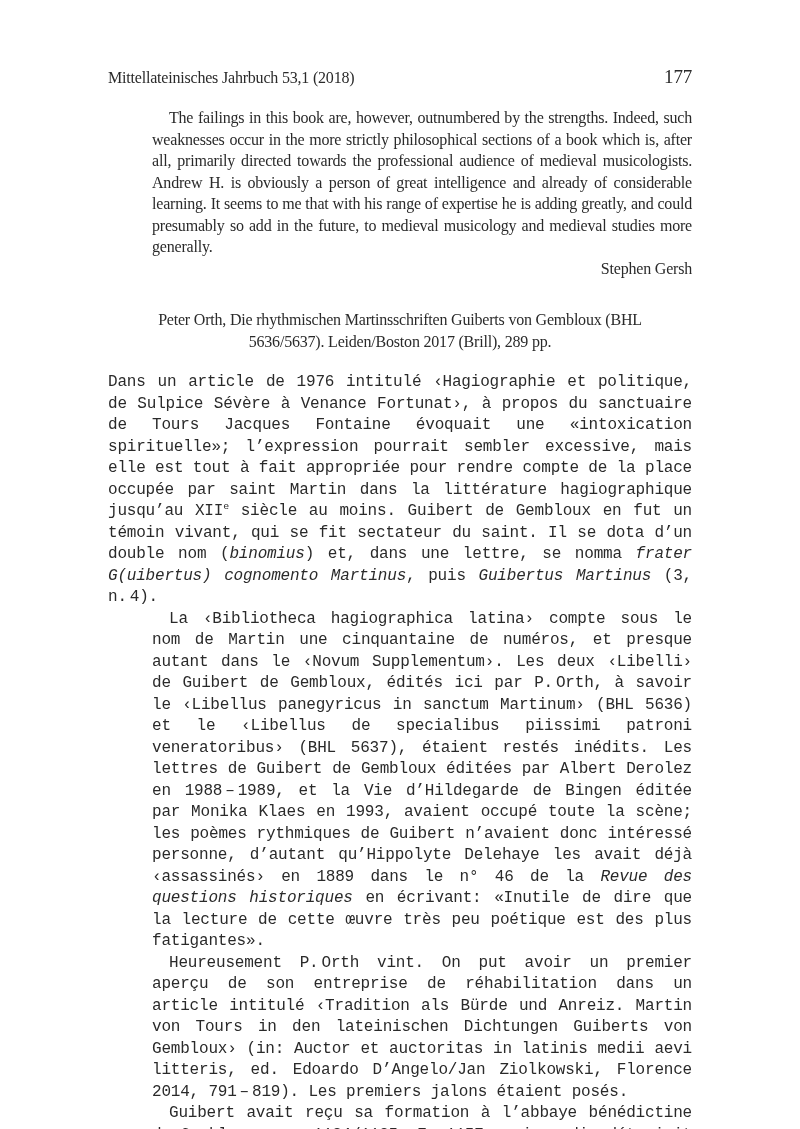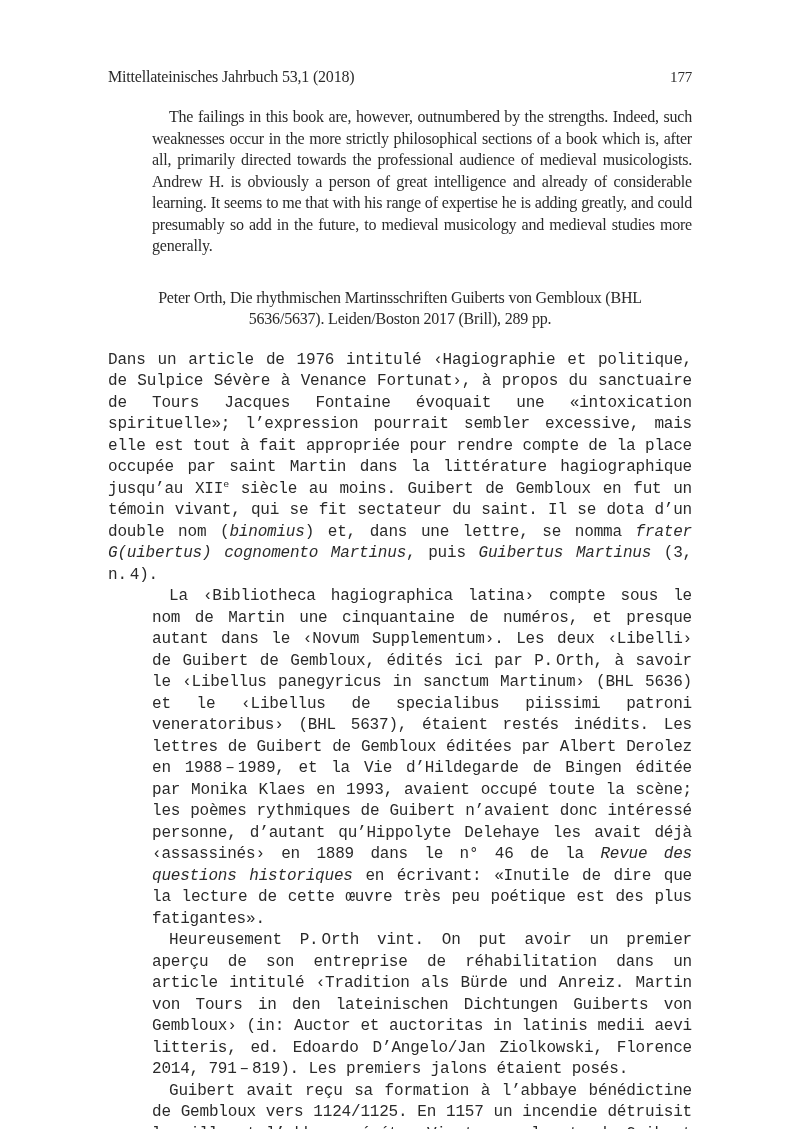--- a/index.html
+++ b/index.html
@@ -24,21 +24,21 @@
   }
   .running-header {
     display: flex;
     justify-content: space-between;
     align-items: baseline;
     font-size: 16px;
     line-height: 22px;
     letter-spacing: -0.2px;
   }
   .running-header .pagenum {
-    font-size: 15px;
+    font-size: 19px;
   }
   .body-text {
     font-size: 16px;
     line-height: 21.5px;
     letter-spacing: -0.2px;
   }
   .prev-review {
     margin-top: 18px;
   }
   p.para {
@@ -76,20 +76,21 @@
 
     <div class="running-header">
       <span class="journal">Mittellateinisches Jahrbuch 53,1 (2018)</span>
       <span class="pagenum">177</span>
     </div>
 
     <section class="body-text prev-review">
       <div>
           <p class="para indent">The failings in this book are, however, outnumbered by the strengths. Indeed, such weaknesses occur in the more strictly philosophical sections of a book which is, after all, primarily directed towards the professional audience of medieval musicologists. Andrew H. is obviously a person of great intelligence and already of considerable learning. It seems to me that with his range of expertise he is adding greatly, and could presumably so add in the future, to medieval musicology and medieval studies more generally.</p>
         </div>
+      <p class="para signature">Stephen Gersh</p>
     </section>
 
     <section class="body-text">
       <p class="review-heading">Peter Orth, Die rhythmischen Martinsschriften Guiberts von Gembloux (BHL 5636/5637). Leiden/Boston 2017 (Brill), 289 pp.</p>
       <div class="review-body">
           <p class="para">Dans un article de 1976 intitulé ‹Hagiographie et politique, de Sulpice Sévère à Venance Fortunat›, à propos du sanctuaire de Tours Jacques Fontaine évoquait une «intoxication spirituelle»; l’expression pourrait sembler excessive, mais elle est tout à fait appropriée pour rendre compte de la place occupée par saint Martin dans la littérature hagiographique jusqu’au XII<sup>e</sup> siècle au moins. Guibert de Gembloux en fut un témoin vivant, qui se fit sectateur du saint. Il se dota d’un double nom (<em>binomius</em>) et, dans une lettre, se nomma <em>frater G(uibertus) cognomento Martinus</em>, puis <em>Guibertus Martinus</em> (3, n. 4).</p>
           <p class="para indent">La ‹Bibliotheca hagiographica latina› compte sous le nom de Martin une cinquantaine de numéros, et presque autant dans le ‹Novum Supplementum›. Les deux ‹Libelli› de Guibert de Gembloux, édités ici par P. Orth, à savoir le ‹Libellus panegyricus in sanctum Martinum› (BHL 5636) et le ‹Libellus de specialibus piissimi patroni veneratoribus› (BHL 5637), étaient restés inédits. Les lettres de Guibert de Gembloux éditées par Albert Derolez en 1988 – 1989, et la Vie d’Hildegarde de Bingen éditée par Monika Klaes en 1993, avaient occupé toute la scène; les poèmes rythmiques de Guibert n’avaient donc intéressé personne, d’autant qu’Hippolyte Delehaye les avait déjà ‹assassinés› en 1889 dans le n° 46 de la <em>Revue des questions historiques</em> en écrivant: «Inutile de dire que la lecture de cette œuvre très peu poétique est des plus fatigantes».</p>
           <p class="para indent">Heureusement P. Orth vint. On put avoir un premier aperçu de son entreprise de réhabilitation dans un article intitulé ‹Tradition als Bürde und Anreiz. Martin von Tours in den lateinischen Dichtungen Guiberts von Gembloux› (in: Auctor et auctoritas in latinis medii aevi litteris, ed. Edoardo D’Angelo/Jan Ziolkowski, Florence 2014, 791 – 819). Les premiers jalons étaient posés.</p>
           <p class="para indent">Guibert avait reçu sa formation à l’abbaye bénédictine de Gembloux vers 1124/1125. En 1157 un incendie détruisit la ville et l’abbaye végéta. Vingt ans plus tard, Guibert mit son talent d’écrivain au service d’Hildegarde de Bingen († 1179) sur le Rupertsberg. En 1180 l’archevêque Philippe de Heinsberg lui accorda l’autorisation de faire le pèlerinage de Tours, où il demeura huit mois avec les moines de</p>
         </div>

